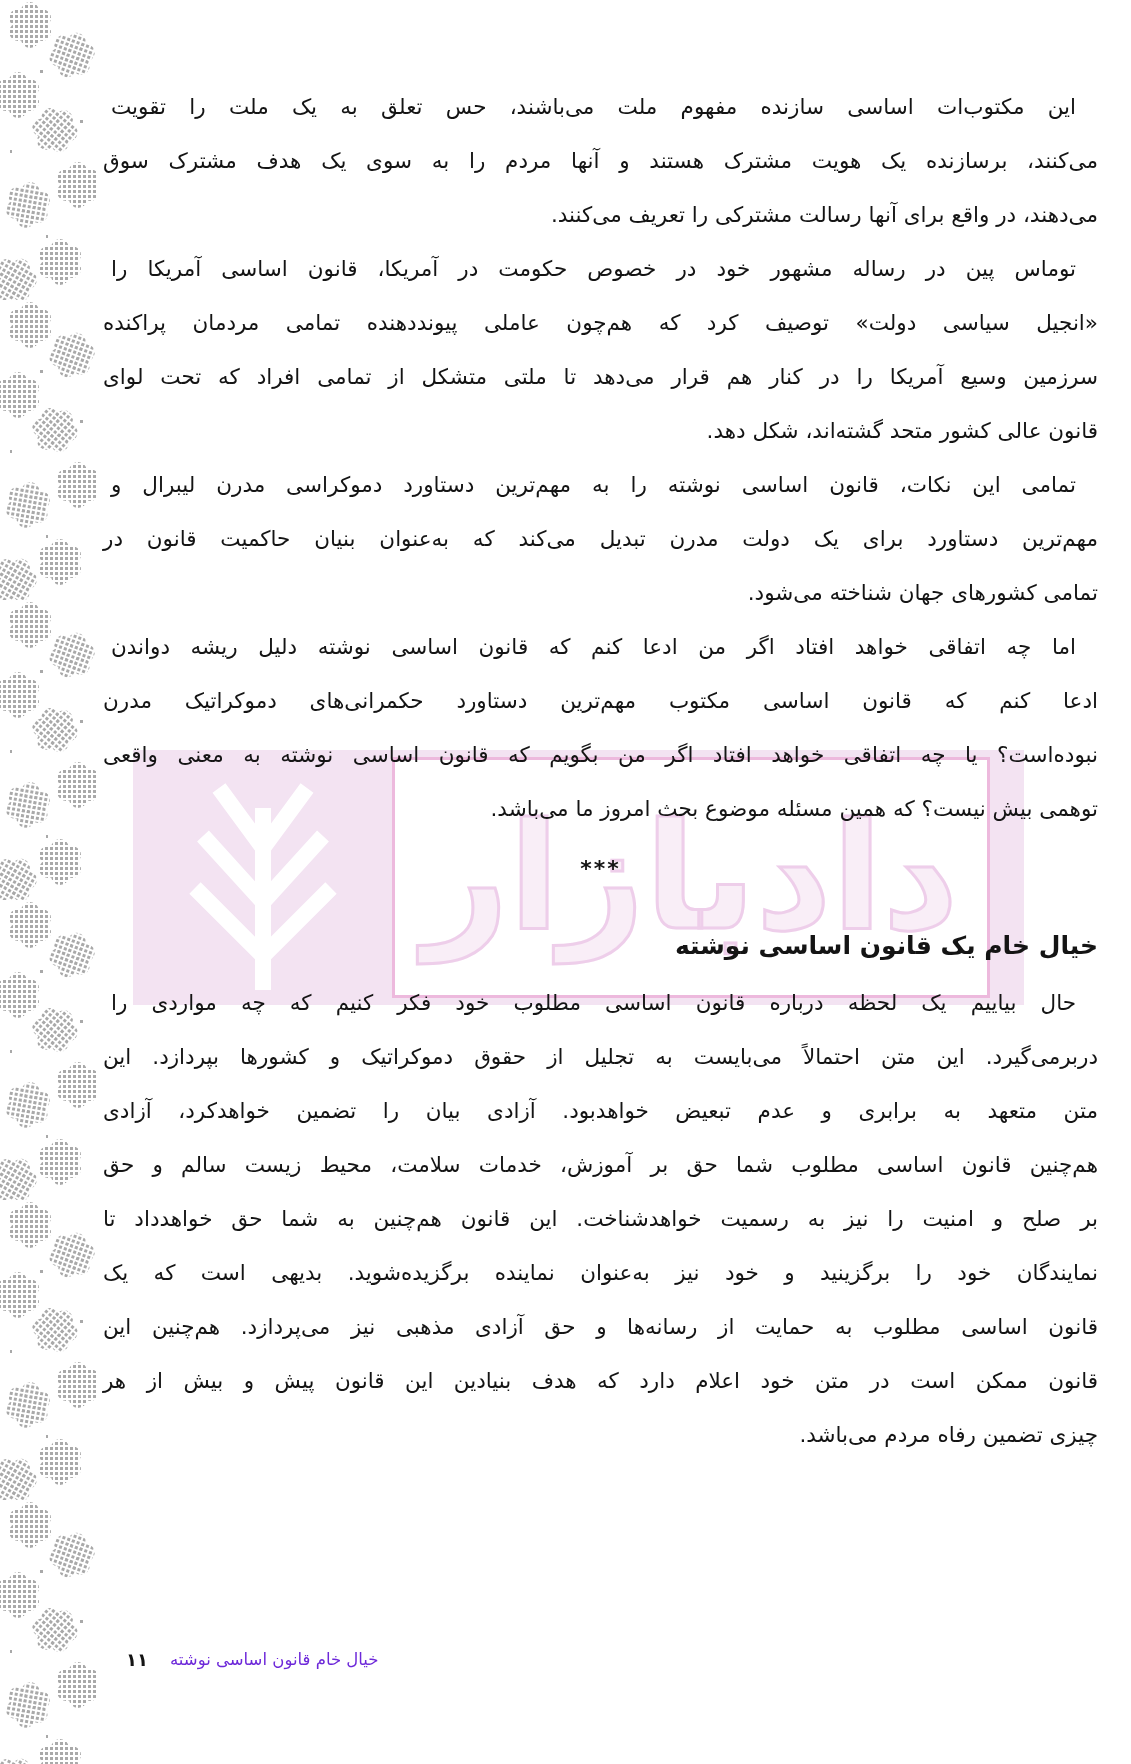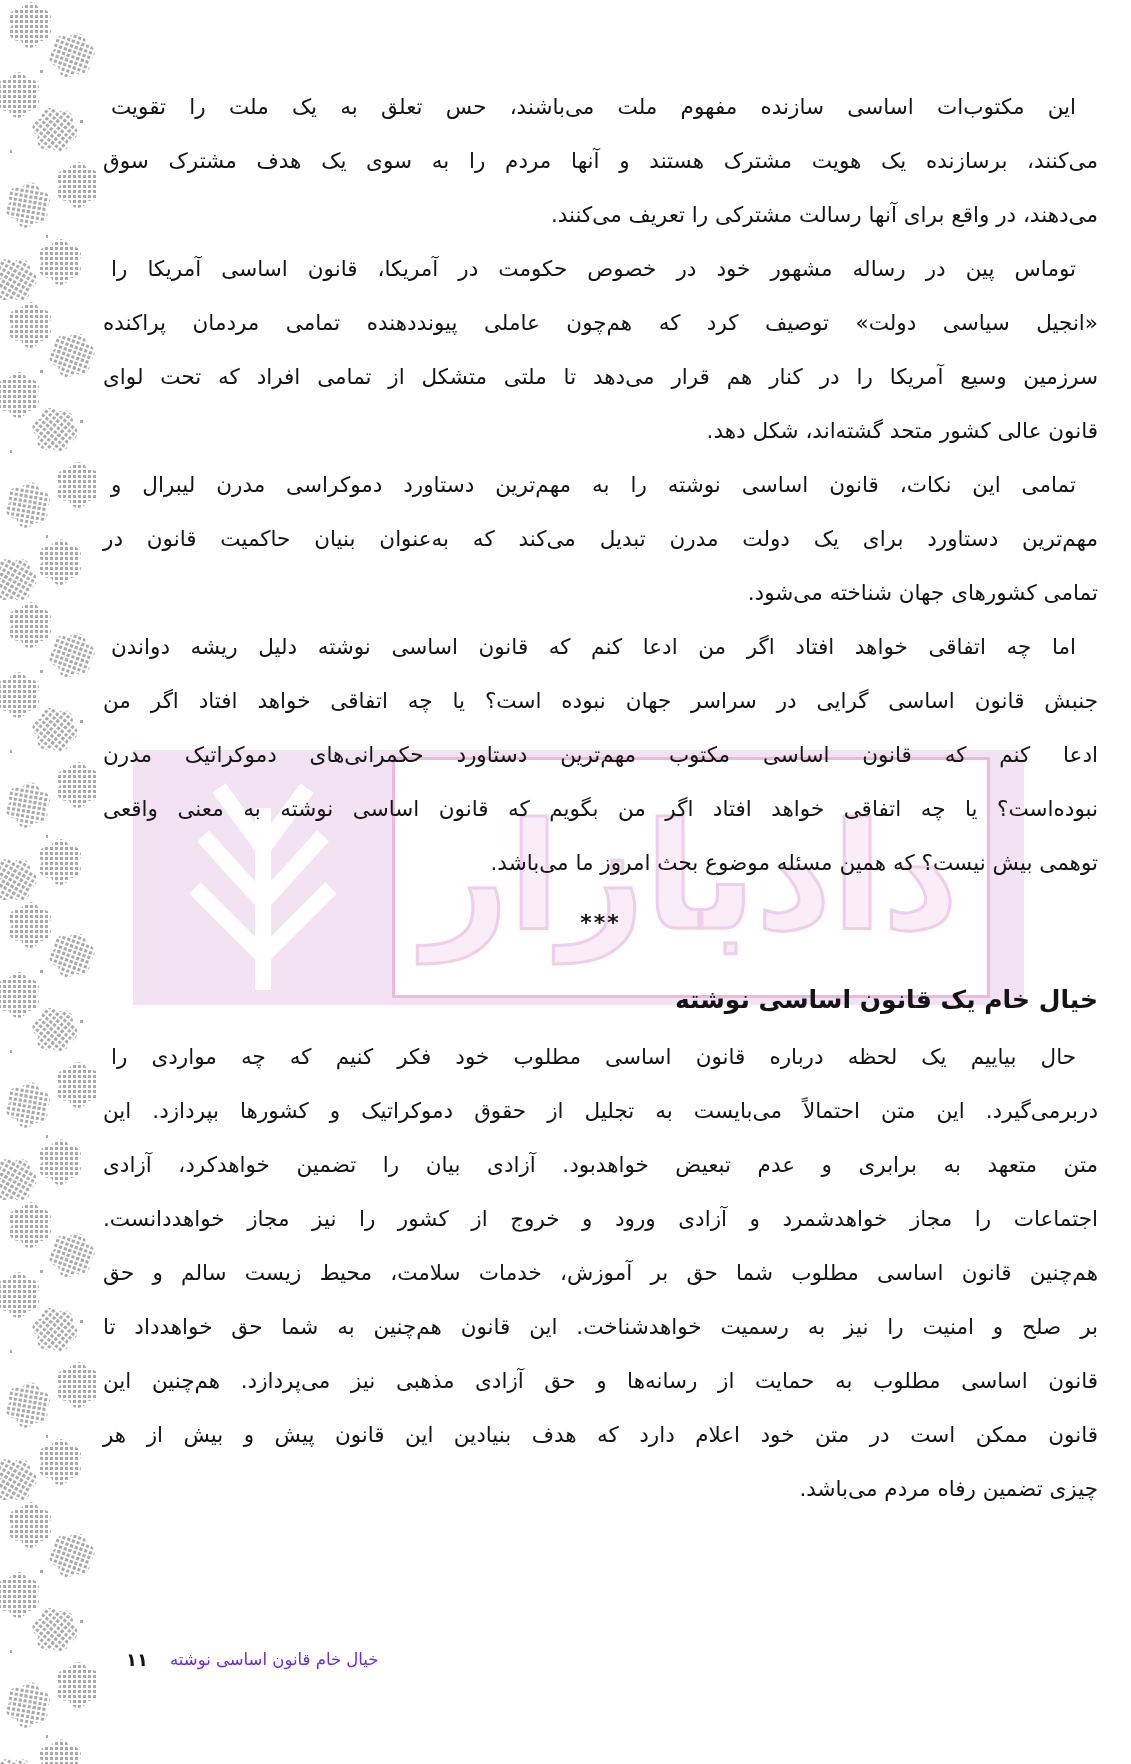--- a/index.html
+++ b/index.html
@@ -108,36 +108,35 @@
         <div class="line">سرزمین وسیع آمریکا را در کنار هم قرار می‌دهد تا ملتی متشکل از تمامی افراد که تحت لوای</div>
         <div class="line">قانون عالی کشور متحد گشته‌اند، شکل دهد.</div>
       </div>
       <div class="para indent">
         <div class="line">تمامی این نکات، قانون اساسی نوشته را به مهم‌ترین دستاورد دموکراسی مدرن لیبرال و</div>
         <div class="line">مهم‌ترین دستاورد برای یک دولت مدرن تبدیل می‌کند که به‌عنوان بنیان حاکمیت قانون در</div>
         <div class="line">تمامی کشورهای جهان شناخته می‌شود.</div>
       </div>
       <div class="para indent">
         <div class="line">اما چه اتفاقی خواهد افتاد اگر من ادعا کنم که قانون اساسی نوشته دلیل ریشه دواندن</div>
-        <div class="line">جنبش قانون اساسی گرایی در سراسر جهان نبوده است؟ یا چه اتفاقی خواهد افتاد اگر من</div>
         <div class="line">ادعا کنم که قانون اساسی مکتوب مهم‌ترین دستاورد حکمرانی‌های دموکراتیک مدرن</div>
         <div class="line">نبوده‌است؟ یا چه اتفاقی خواهد افتاد اگر من بگویم که قانون اساسی نوشته به معنی واقعی</div>
         <div class="line">توهمی بیش نیست؟ که همین مسئله موضوع بحث امروز ما می‌باشد.</div>
       </div>
     </div>
   <div class="separator">***</div>
   <h2 class="heading">خیال خام یک قانون اساسی نوشته</h2>
   <div>
       <div class="para indent">
         <div class="line">حال بیاییم یک لحظه درباره قانون اساسی مطلوب خود فکر کنیم که چه مواردی را</div>
         <div class="line">دربرمی‌گیرد. این متن احتمالاً می‌بایست به تجلیل از حقوق دموکراتیک و کشور‌ها بپردازد. این</div>
         <div class="line">متن متعهد به برابری و عدم تبعیض خواهدبود. آزادی بیان را تضمین خواهدکرد، آزادی</div>
-        <div class="line">اجتماعات را مجاز خواهدشمرد و آزادی ورود و خروج از کشور را نیز مجاز خواهددانست.</div>
         <div class="line">هم‌چنین قانون اساسی مطلوب شما حق بر آموزش، خدمات سلامت، محیط زیست سالم و حق</div>
         <div class="line">بر صلح و امنیت را نیز به رسمیت خواهدشناخت. این قانون هم‌چنین به شما حق خواهدداد تا</div>
+        <div class="line">نمایندگان خود را برگزینید و خود نیز به‌عنوان نماینده برگزیده‌شوید. بدیهی است که یک</div>
         <div class="line">قانون اساسی مطلوب به حمایت از رسانه‌ها و حق آزادی مذهبی نیز می‌پردازد. هم‌چنین این</div>
         <div class="line">قانون ممکن است در متن خود اعلام دارد که هدف بنیادین این قانون پیش و بیش از هر</div>
         <div class="line">چیزی تضمین رفاه مردم می‌باشد.</div>
       </div>
     </div>
 </div>
 
 <div class="footer">
   <span class="page-num">۱۱</span>
   <span class="running-title">خیال خام قانون اساسی نوشته</span>

